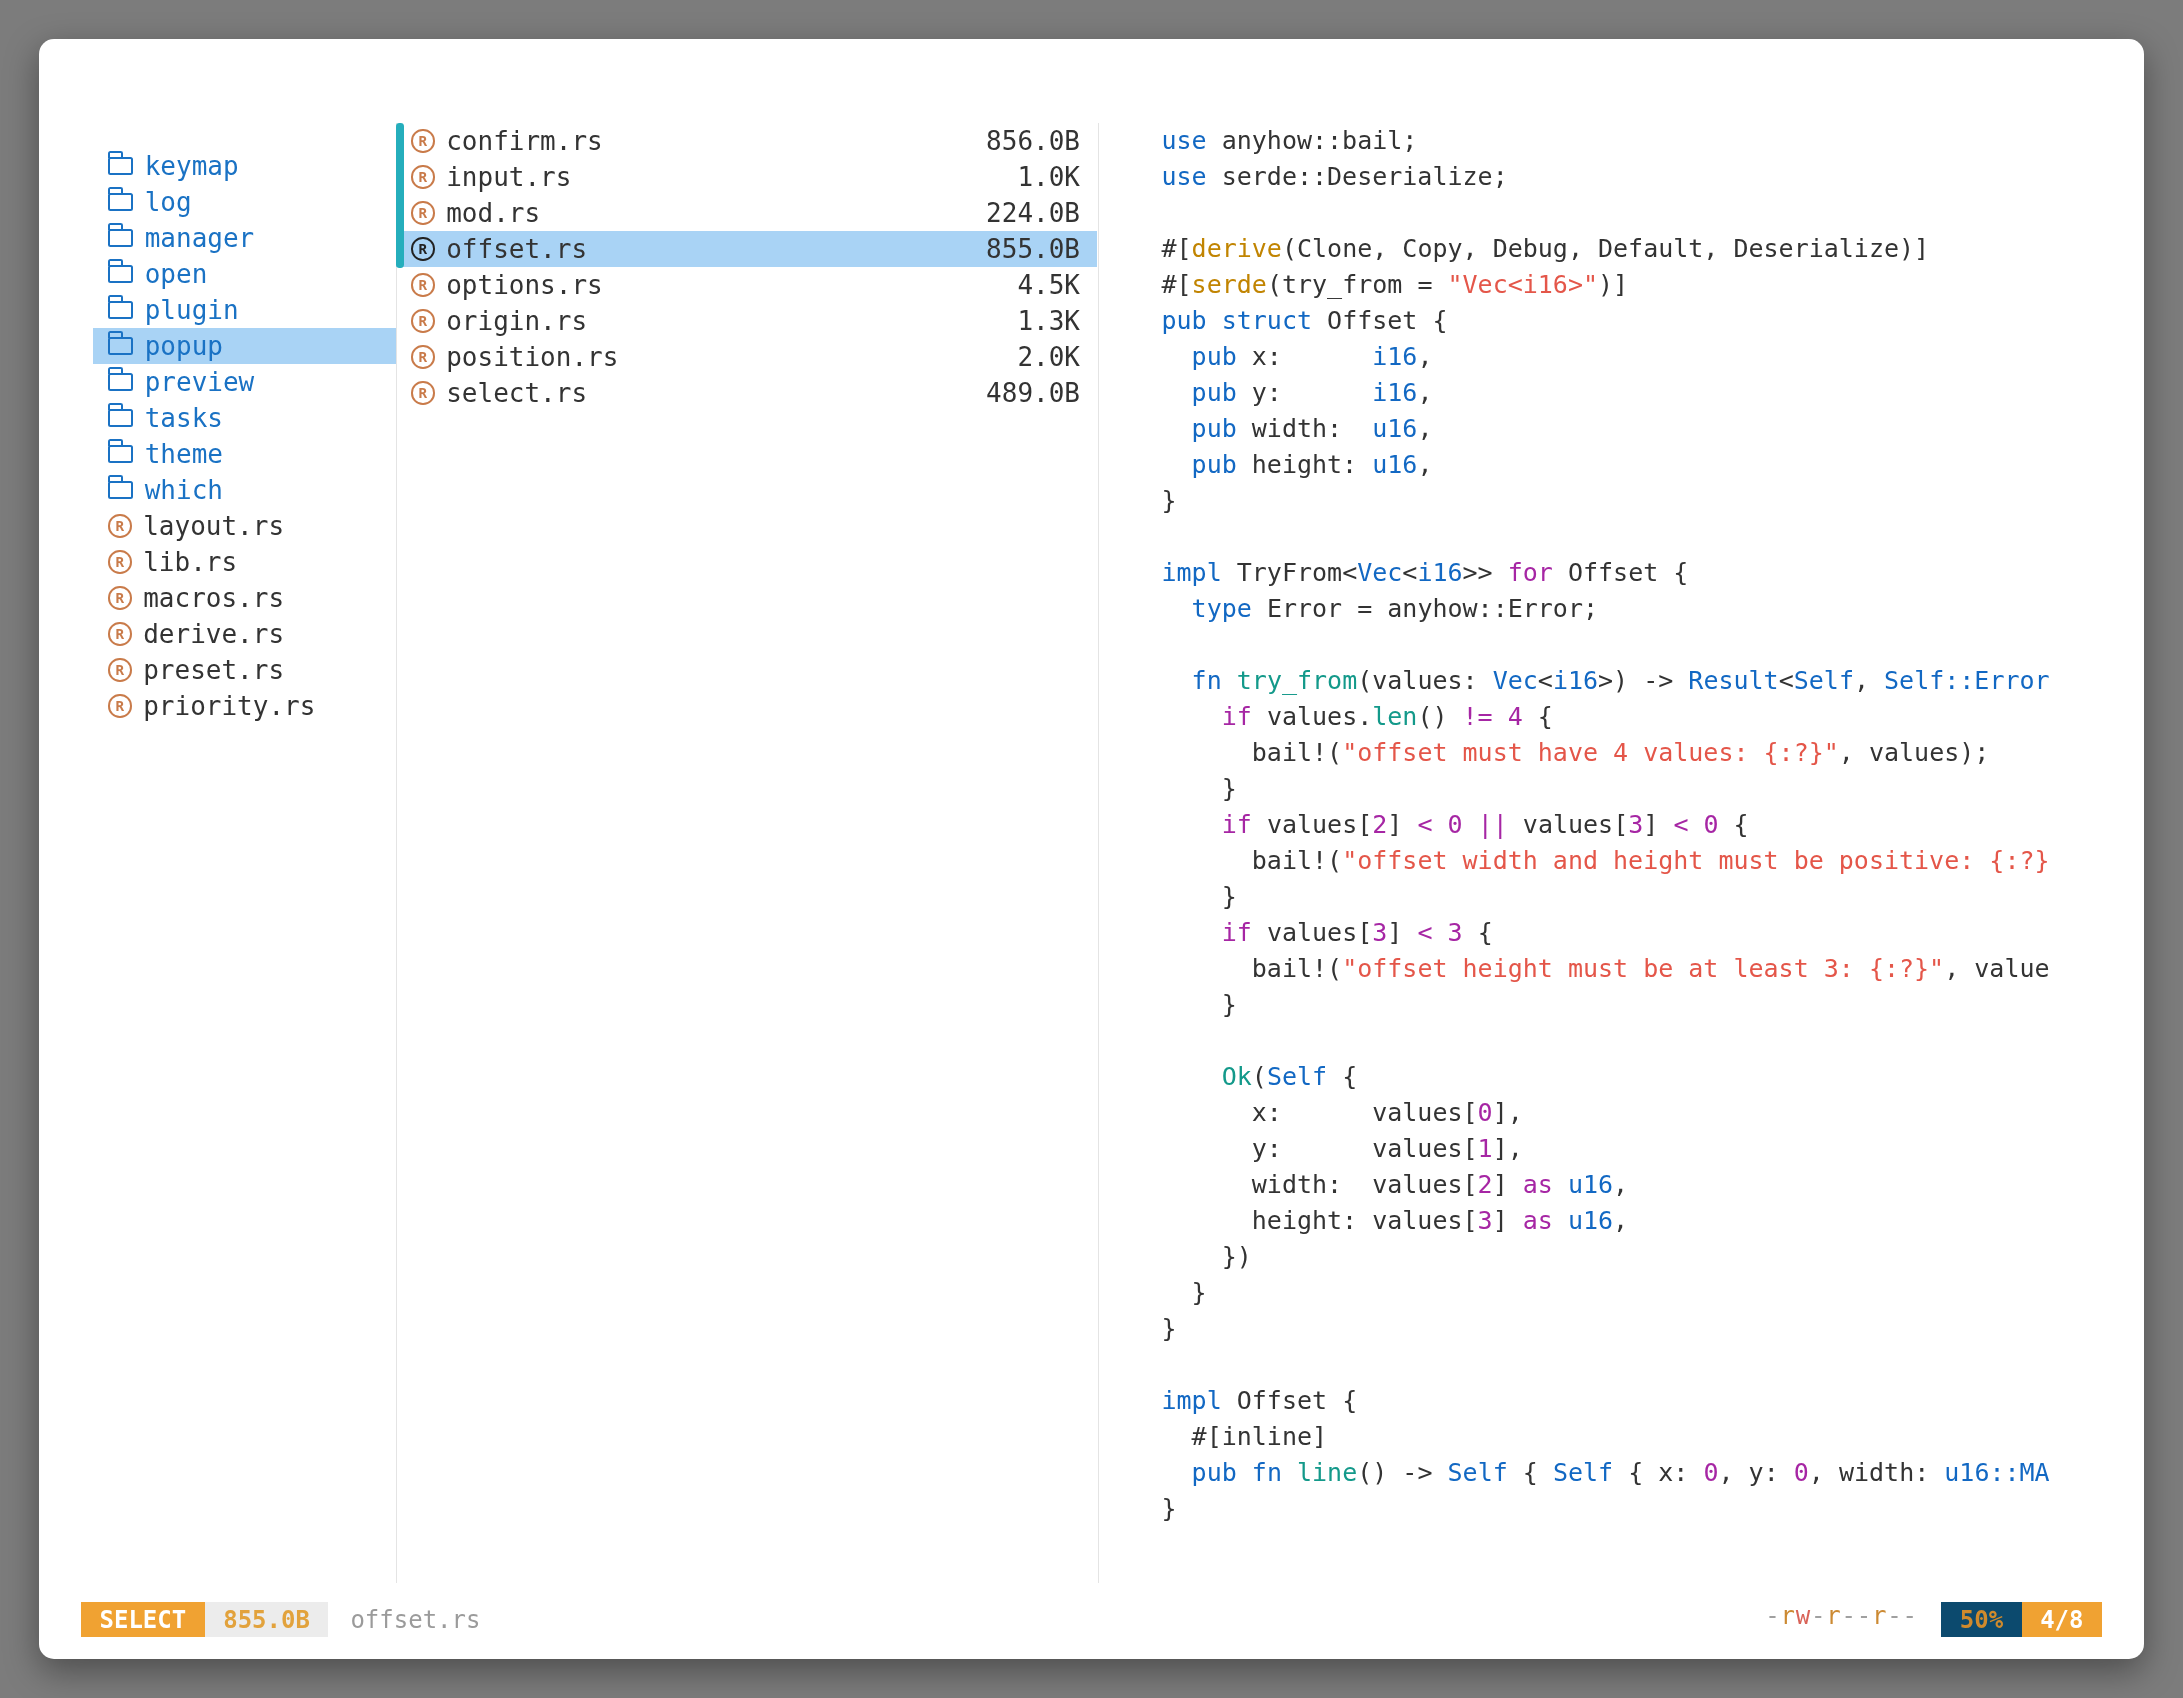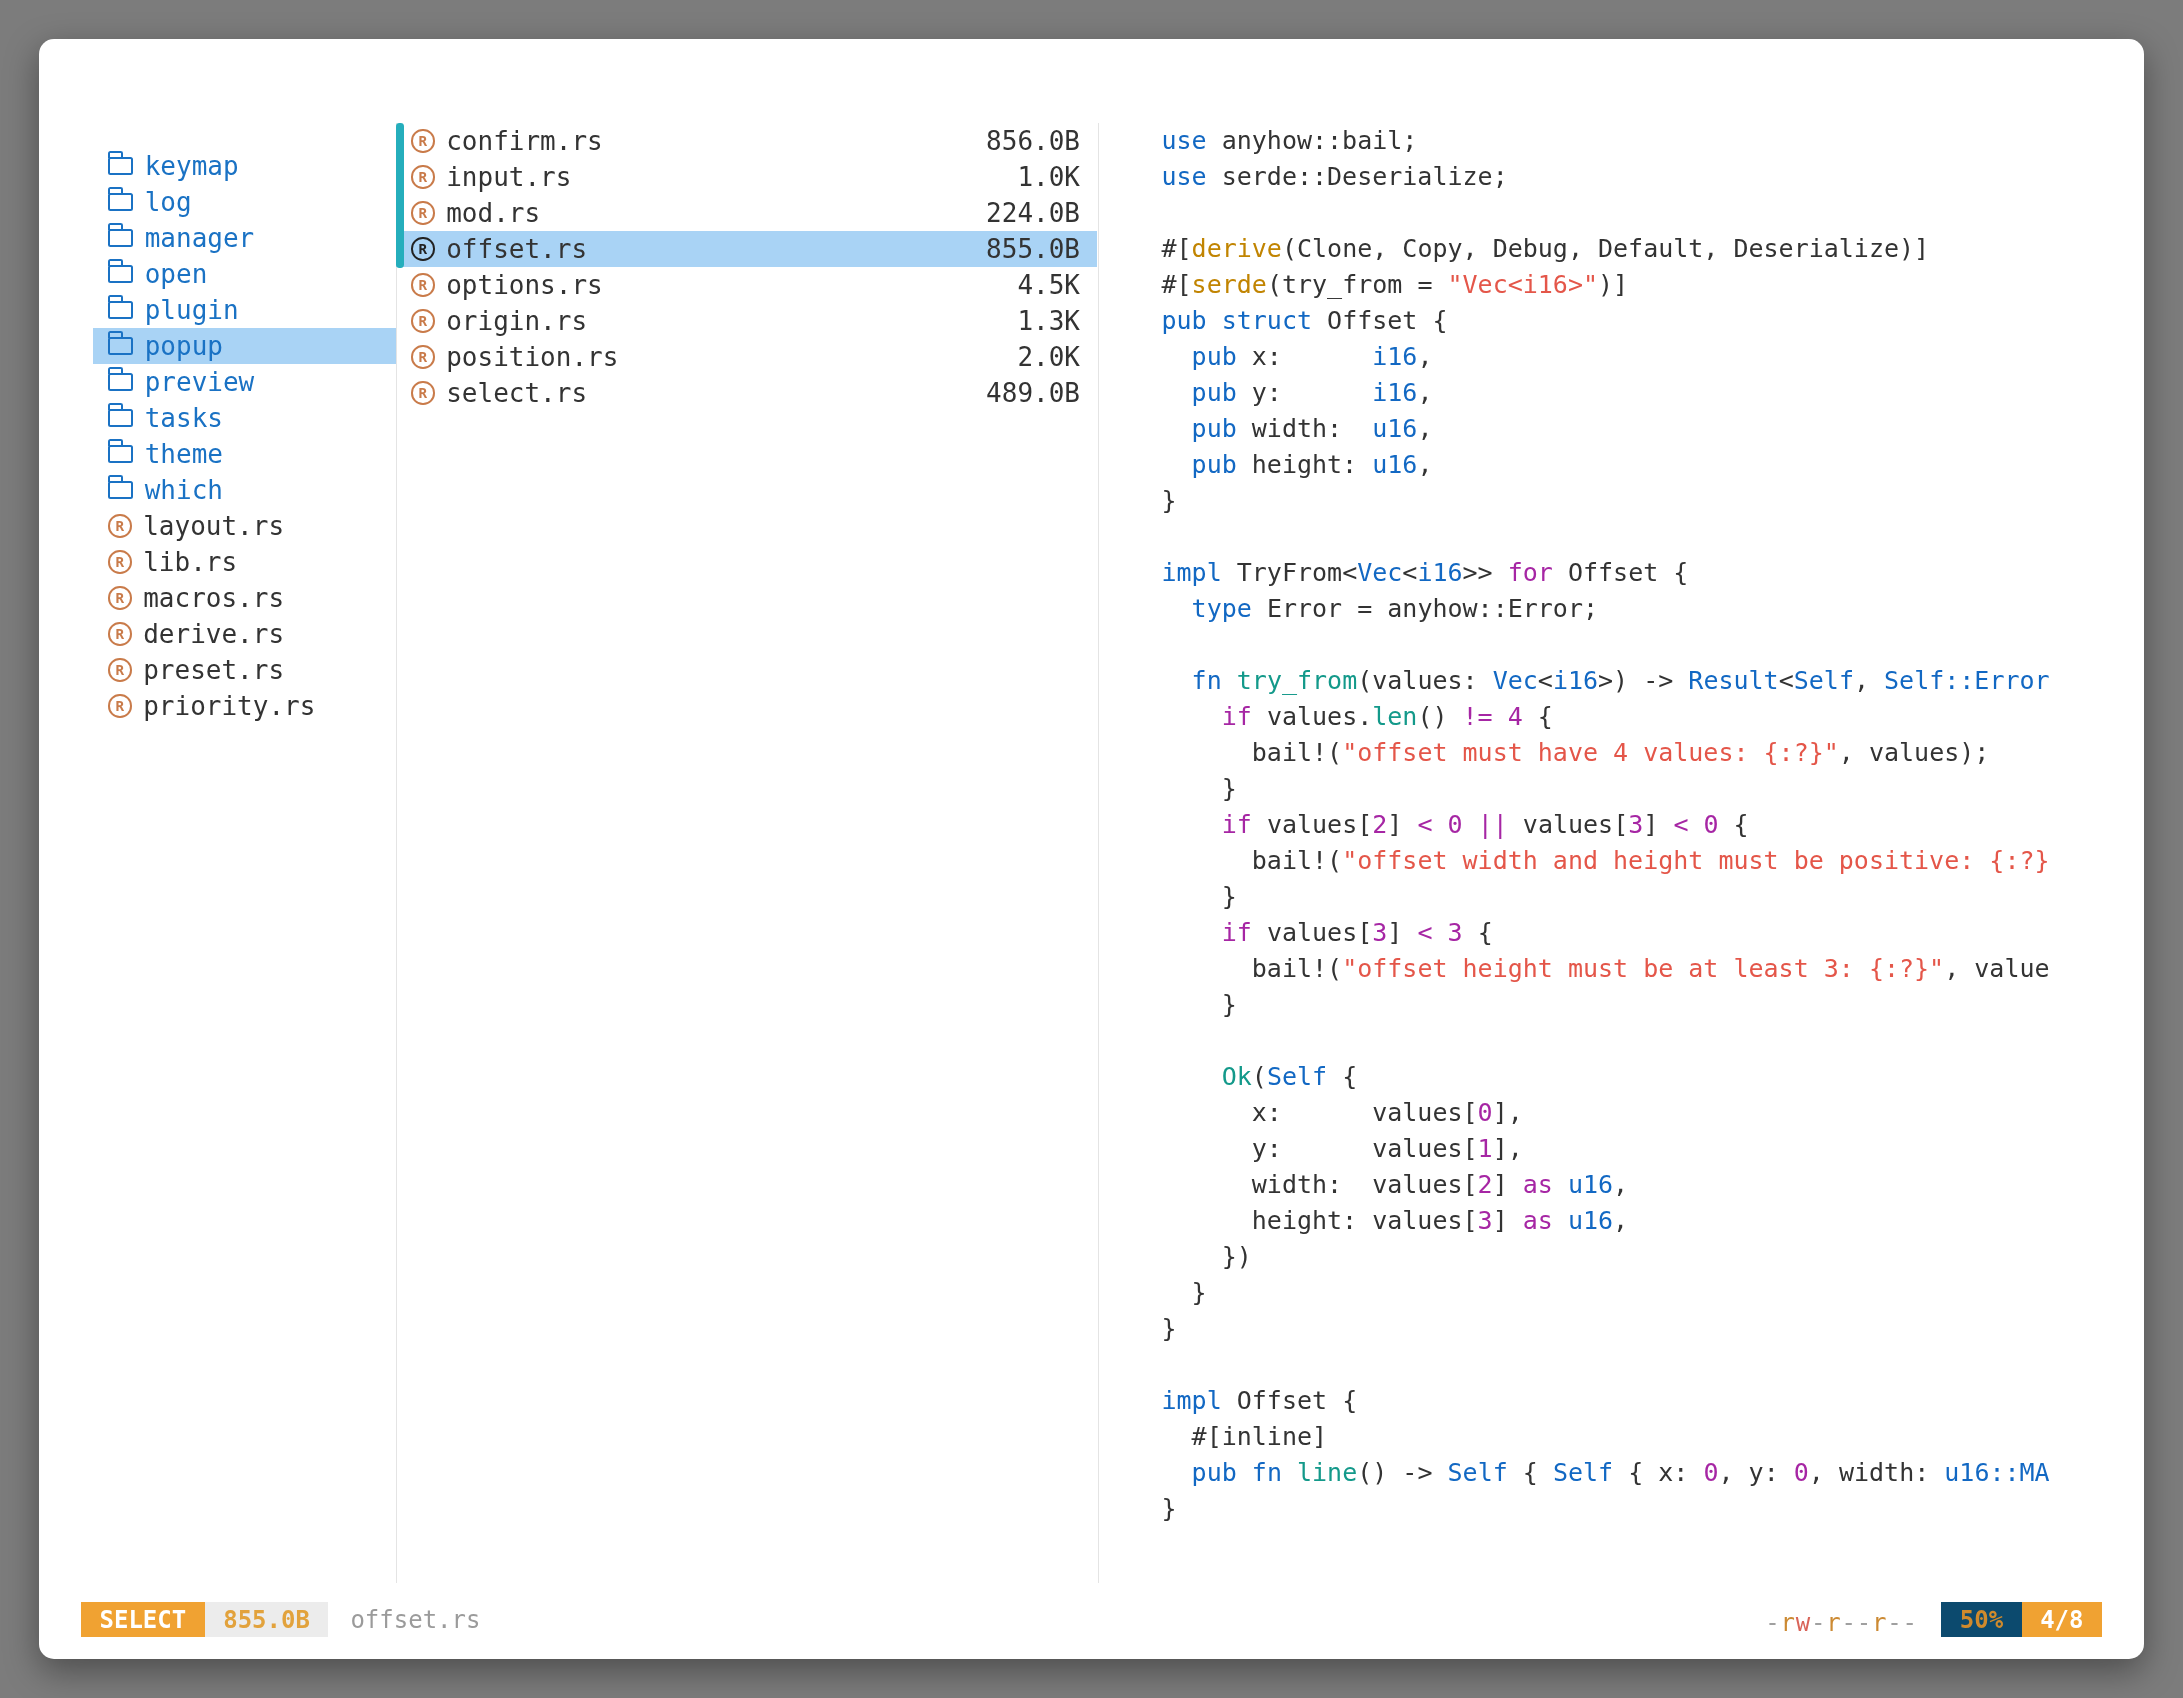--- a/index.html
+++ b/index.html
@@ -43,21 +43,21 @@
   .tk-s { color:#e45649; } 
   .tk-a { color:#c18401; } 
   .tk-p { color:#333333; } 
 
   
   .statusbar { position:absolute; left:0; right:0; bottom:20px; height:39px; display:flex; align-items:center; font-size:24px; padding:0 42px; }
   .badge { display:inline-flex; align-items:center; height:35px; padding:0 18.5px; font-weight:bold; }
   .mode-badge { background:#f0a232; color:#ffffff; }
   .size-badge { background:#ececec; color:#e2a23c; }
   .file-name { color:#9b9b9b; margin-left:22px; }
-  .sb-right { margin-left:auto; display:flex; align-items:flex-end; }
+  .sb-right { margin-left:auto; display:flex; align-items:flex-start; }
   .perms { letter-spacing:0.8px; margin-right:23.5px; }
   .perm-d { color:#a0a0a0; } .perm-r { color:#cc8a33; } .perm-w { color:#d96459; }
   .pct-badge { background:#0c4a6e; color:#d08a2c; }
   .pos-badge { background:#f0a232; color:#ffffff; }
 </style>
 </head>
 <body>
 
 <div class="window">
 

